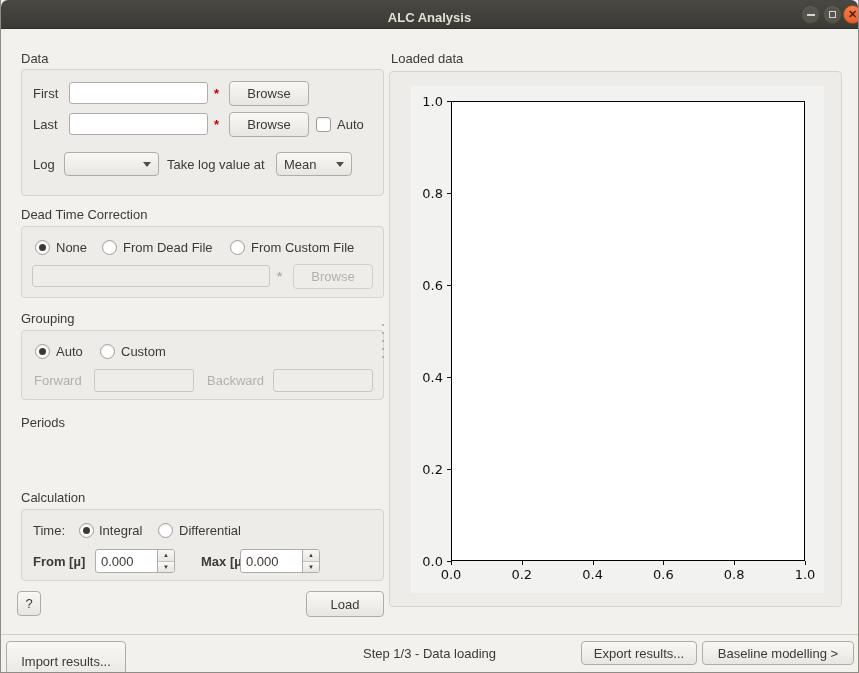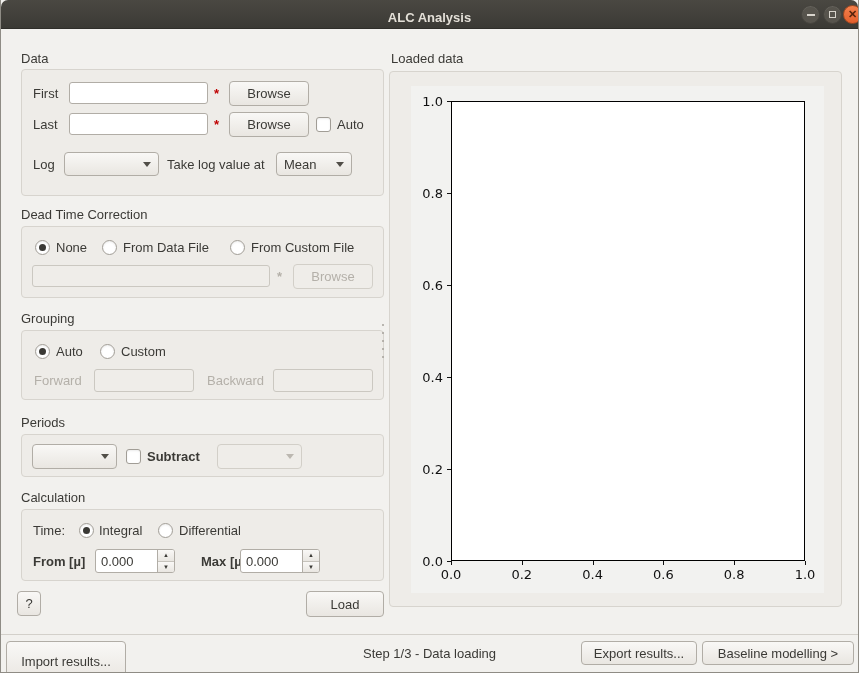--- a/index.html
+++ b/index.html
@@ -147,21 +147,21 @@
       <span class="combo-text">Mean</span>
       <span class="arrow"></span>
     </div>
   </div>
 
   <div class="section-title" style="left:20px; top:206px;">Dead Time Correction</div>
   <div class="groupbox" style="left:20px; top:226px; width:363px; height:72px;">
     <div class="radio checked" style="left:13px; top:13px;"></div>
     <div class="lbl" style="left:34px; top:11px; height:18px;">None</div>
     <div class="radio" style="left:80px; top:13px;"></div>
-    <div class="lbl" style="left:101px; top:11px; height:18px;">From Data File</div>
+    <div class="lbl" style="left:101px; top:11px; height:18px;">From Dead File</div>
     <div class="radio" style="left:208px; top:13px;"></div>
     <div class="lbl" style="left:229px; top:11px; height:18px;">From Custom File</div>
 
     <input class="tinput disabled" style="left: 10px; top: 38px; width: 238px; height: 22px;" disabled="" value="">
     <div class="lbl req disabled" style="left:255px; top:38px; height:22px;">*</div>
     <div class="btn disabled" style="left:271px; top:37px; width:80px; height:25px;">Browse</div>
   </div>
 
   <div class="section-title" style="left:20px; top:310px;">Grouping</div>
   <div class="groupbox" style="left:20px; top:330px; width:363px; height:70px;">
@@ -170,32 +170,20 @@
     <div class="radio" style="left:78px; top:13px;"></div>
     <div class="lbl" style="left:99px; top:11px; height:18px;">Custom</div>
 
     <div class="lbl disabled" style="left:12px; top:38px; height:23px;">Forward</div>
     <input class="tinput disabled" style="left: 72px; top: 38px; width: 100px; height: 23px;" disabled="" value="">
     <div class="lbl disabled" style="left:185px; top:38px; height:23px;">Backward</div>
     <input class="tinput disabled" style="left: 251px; top: 38px; width: 100px; height: 23px;" disabled="" value="">
   </div>
 
   <div class="section-title" style="left:20px; top:414px;">Periods</div>
-  <div class="groupbox" style="left:20px; top:434px; width:363px; height:43px;">
-    <div class="combo" style="left:10px; top:9px; width:85px; height:25px;">
-      <span class="combo-text"></span>
-      <span class="arrow"></span>
-    </div>
-    <div class="checkbox" style="left:104px; top:14px;"></div>
-    <div class="lbl" style="left:125px; top:12px; height:18px; font-weight:bold;">Subtract</div>
-    <div class="combo disabled" style="left:195px; top:9px; width:85px; height:25px;">
-      <span class="combo-text"></span>
-      <span class="arrow"></span>
-    </div>
-  </div>
 
   <div class="section-title" style="left:20px; top:489px;">Calculation</div>
   <div class="groupbox" style="left:20px; top:509px; width:363px; height:72px;">
     <div class="lbl" style="left:11px; top:11px; height:18px;">Time:</div>
     <div class="radio checked" style="left:57px; top:13px;"></div>
     <div class="lbl" style="left:77px; top:11px; height:18px;">Integral</div>
     <div class="radio" style="left:136px; top:13px;"></div>
     <div class="lbl" style="left:157px; top:11px; height:18px;">Differential</div>
 
     <div class="lbl" style="left:11px; top:39px; height:24px; font-weight:bold;">From [µ]</div>

